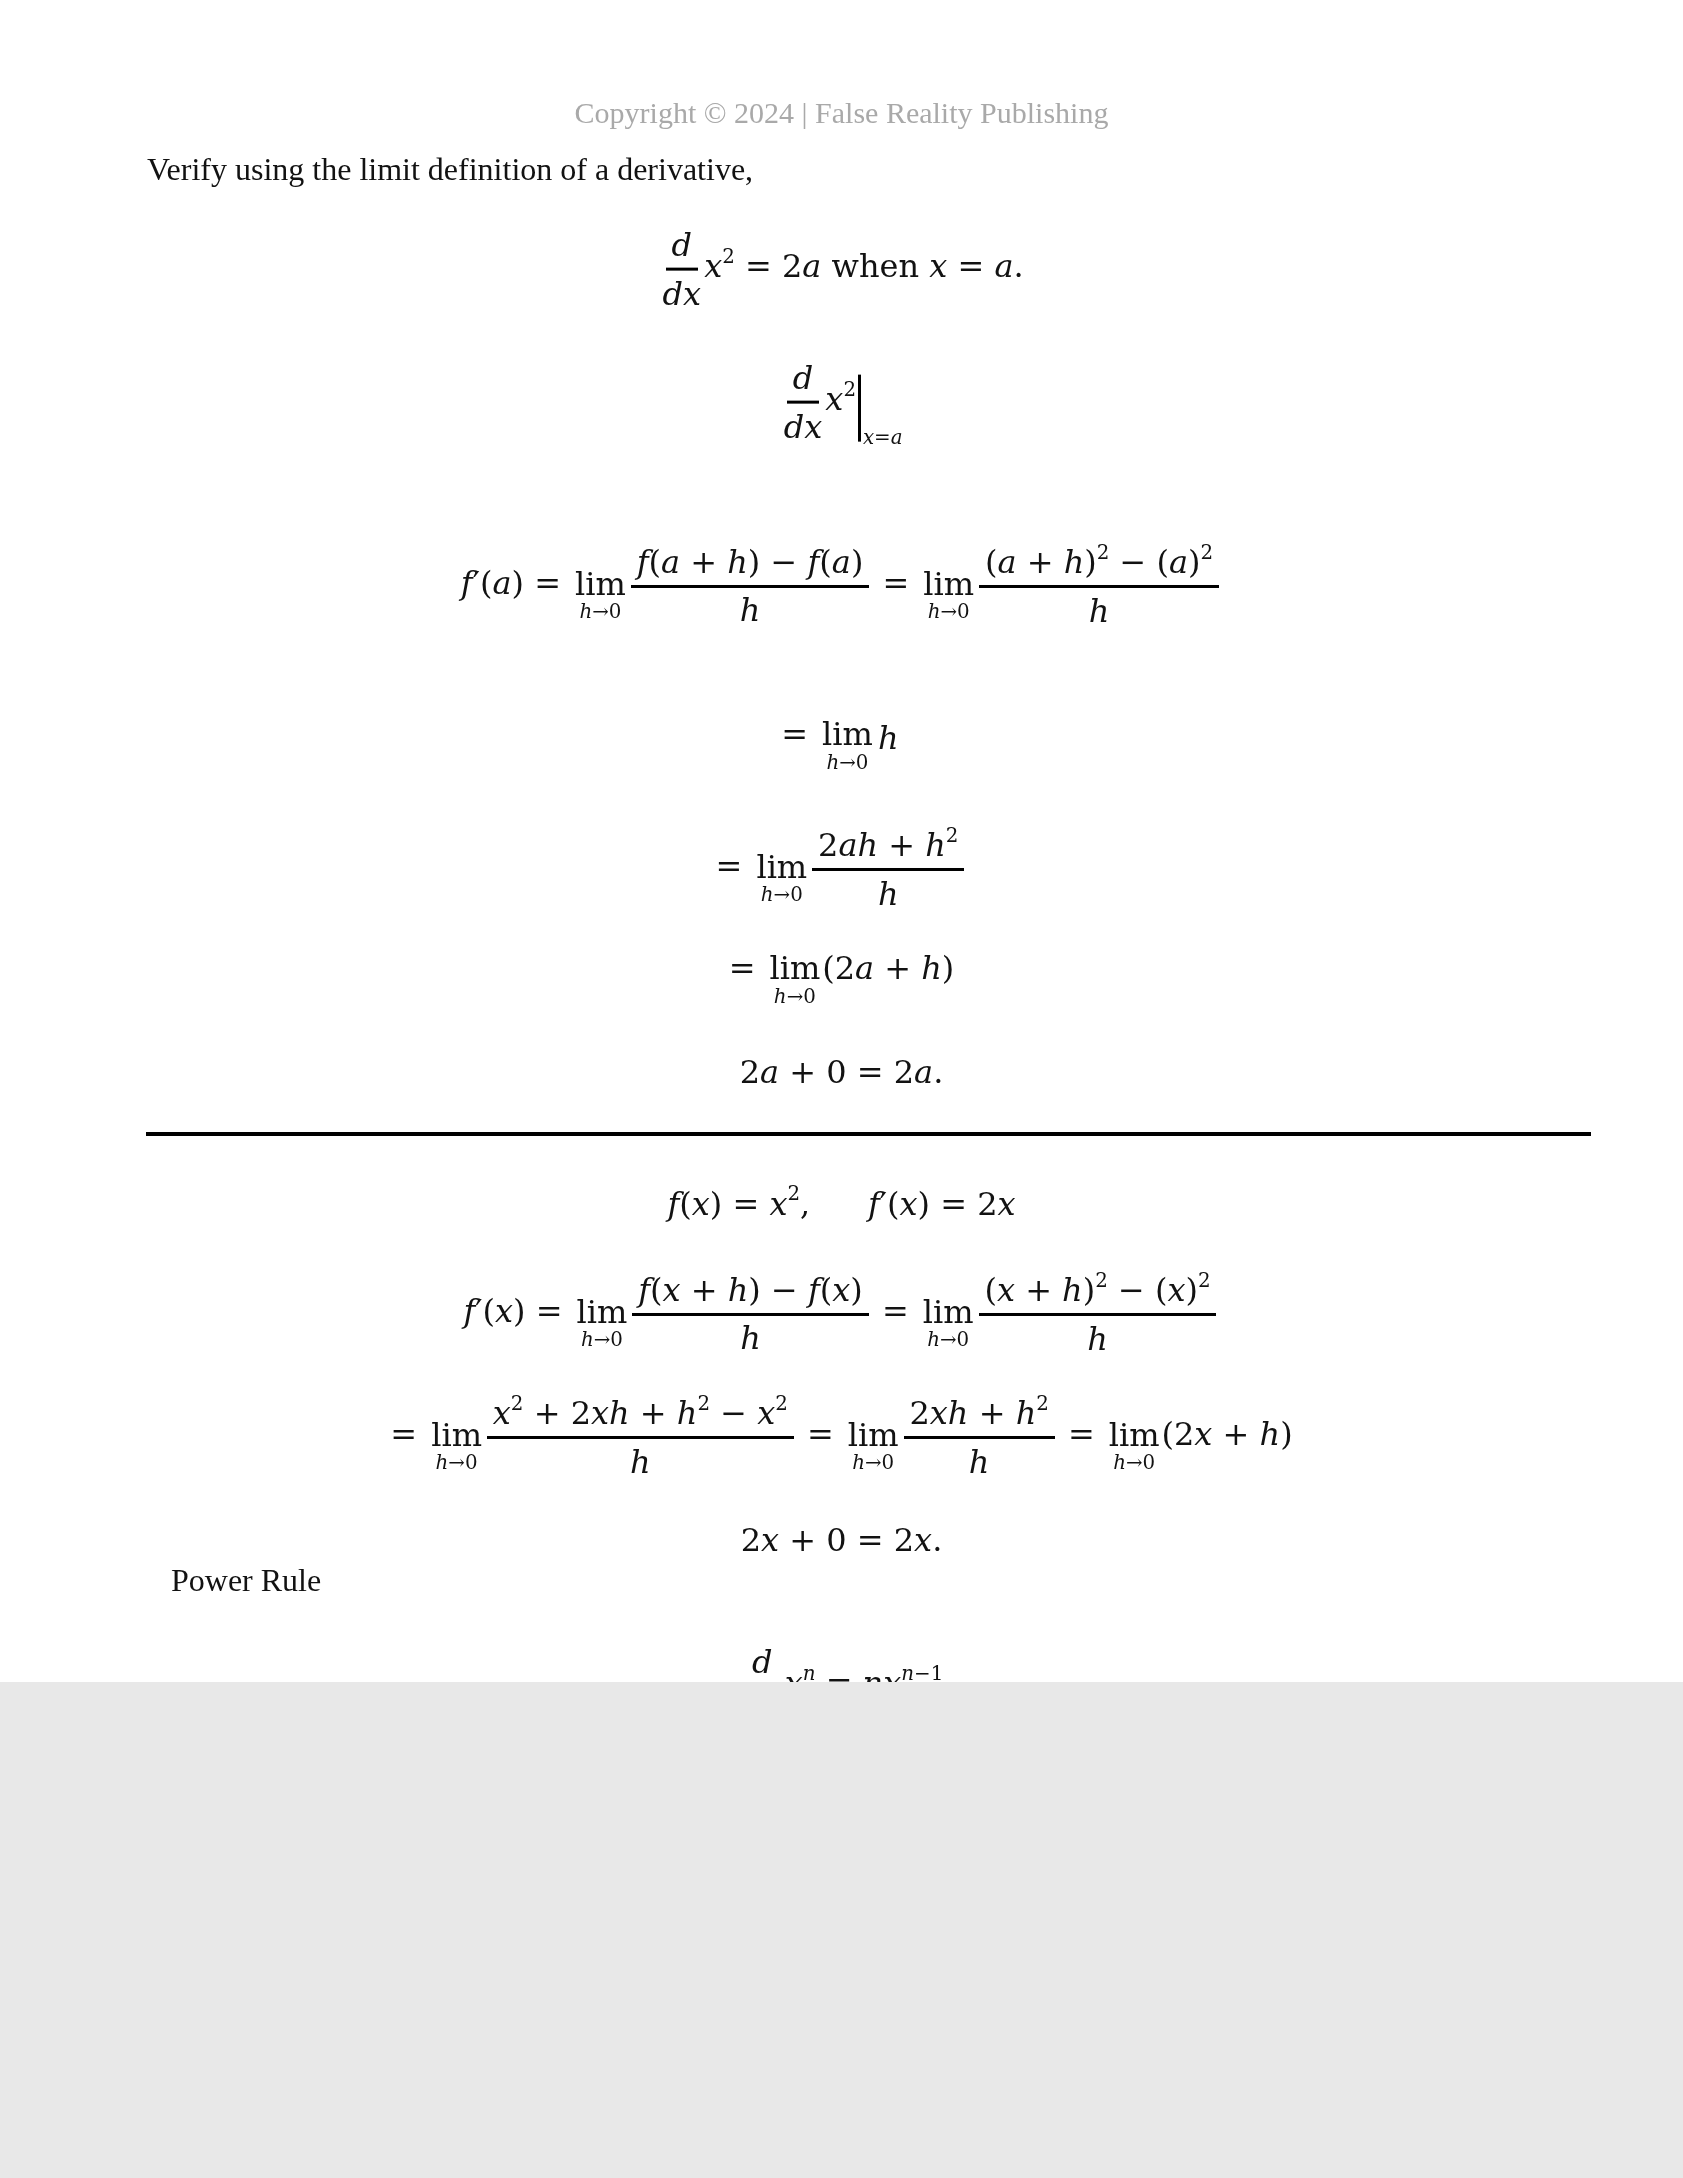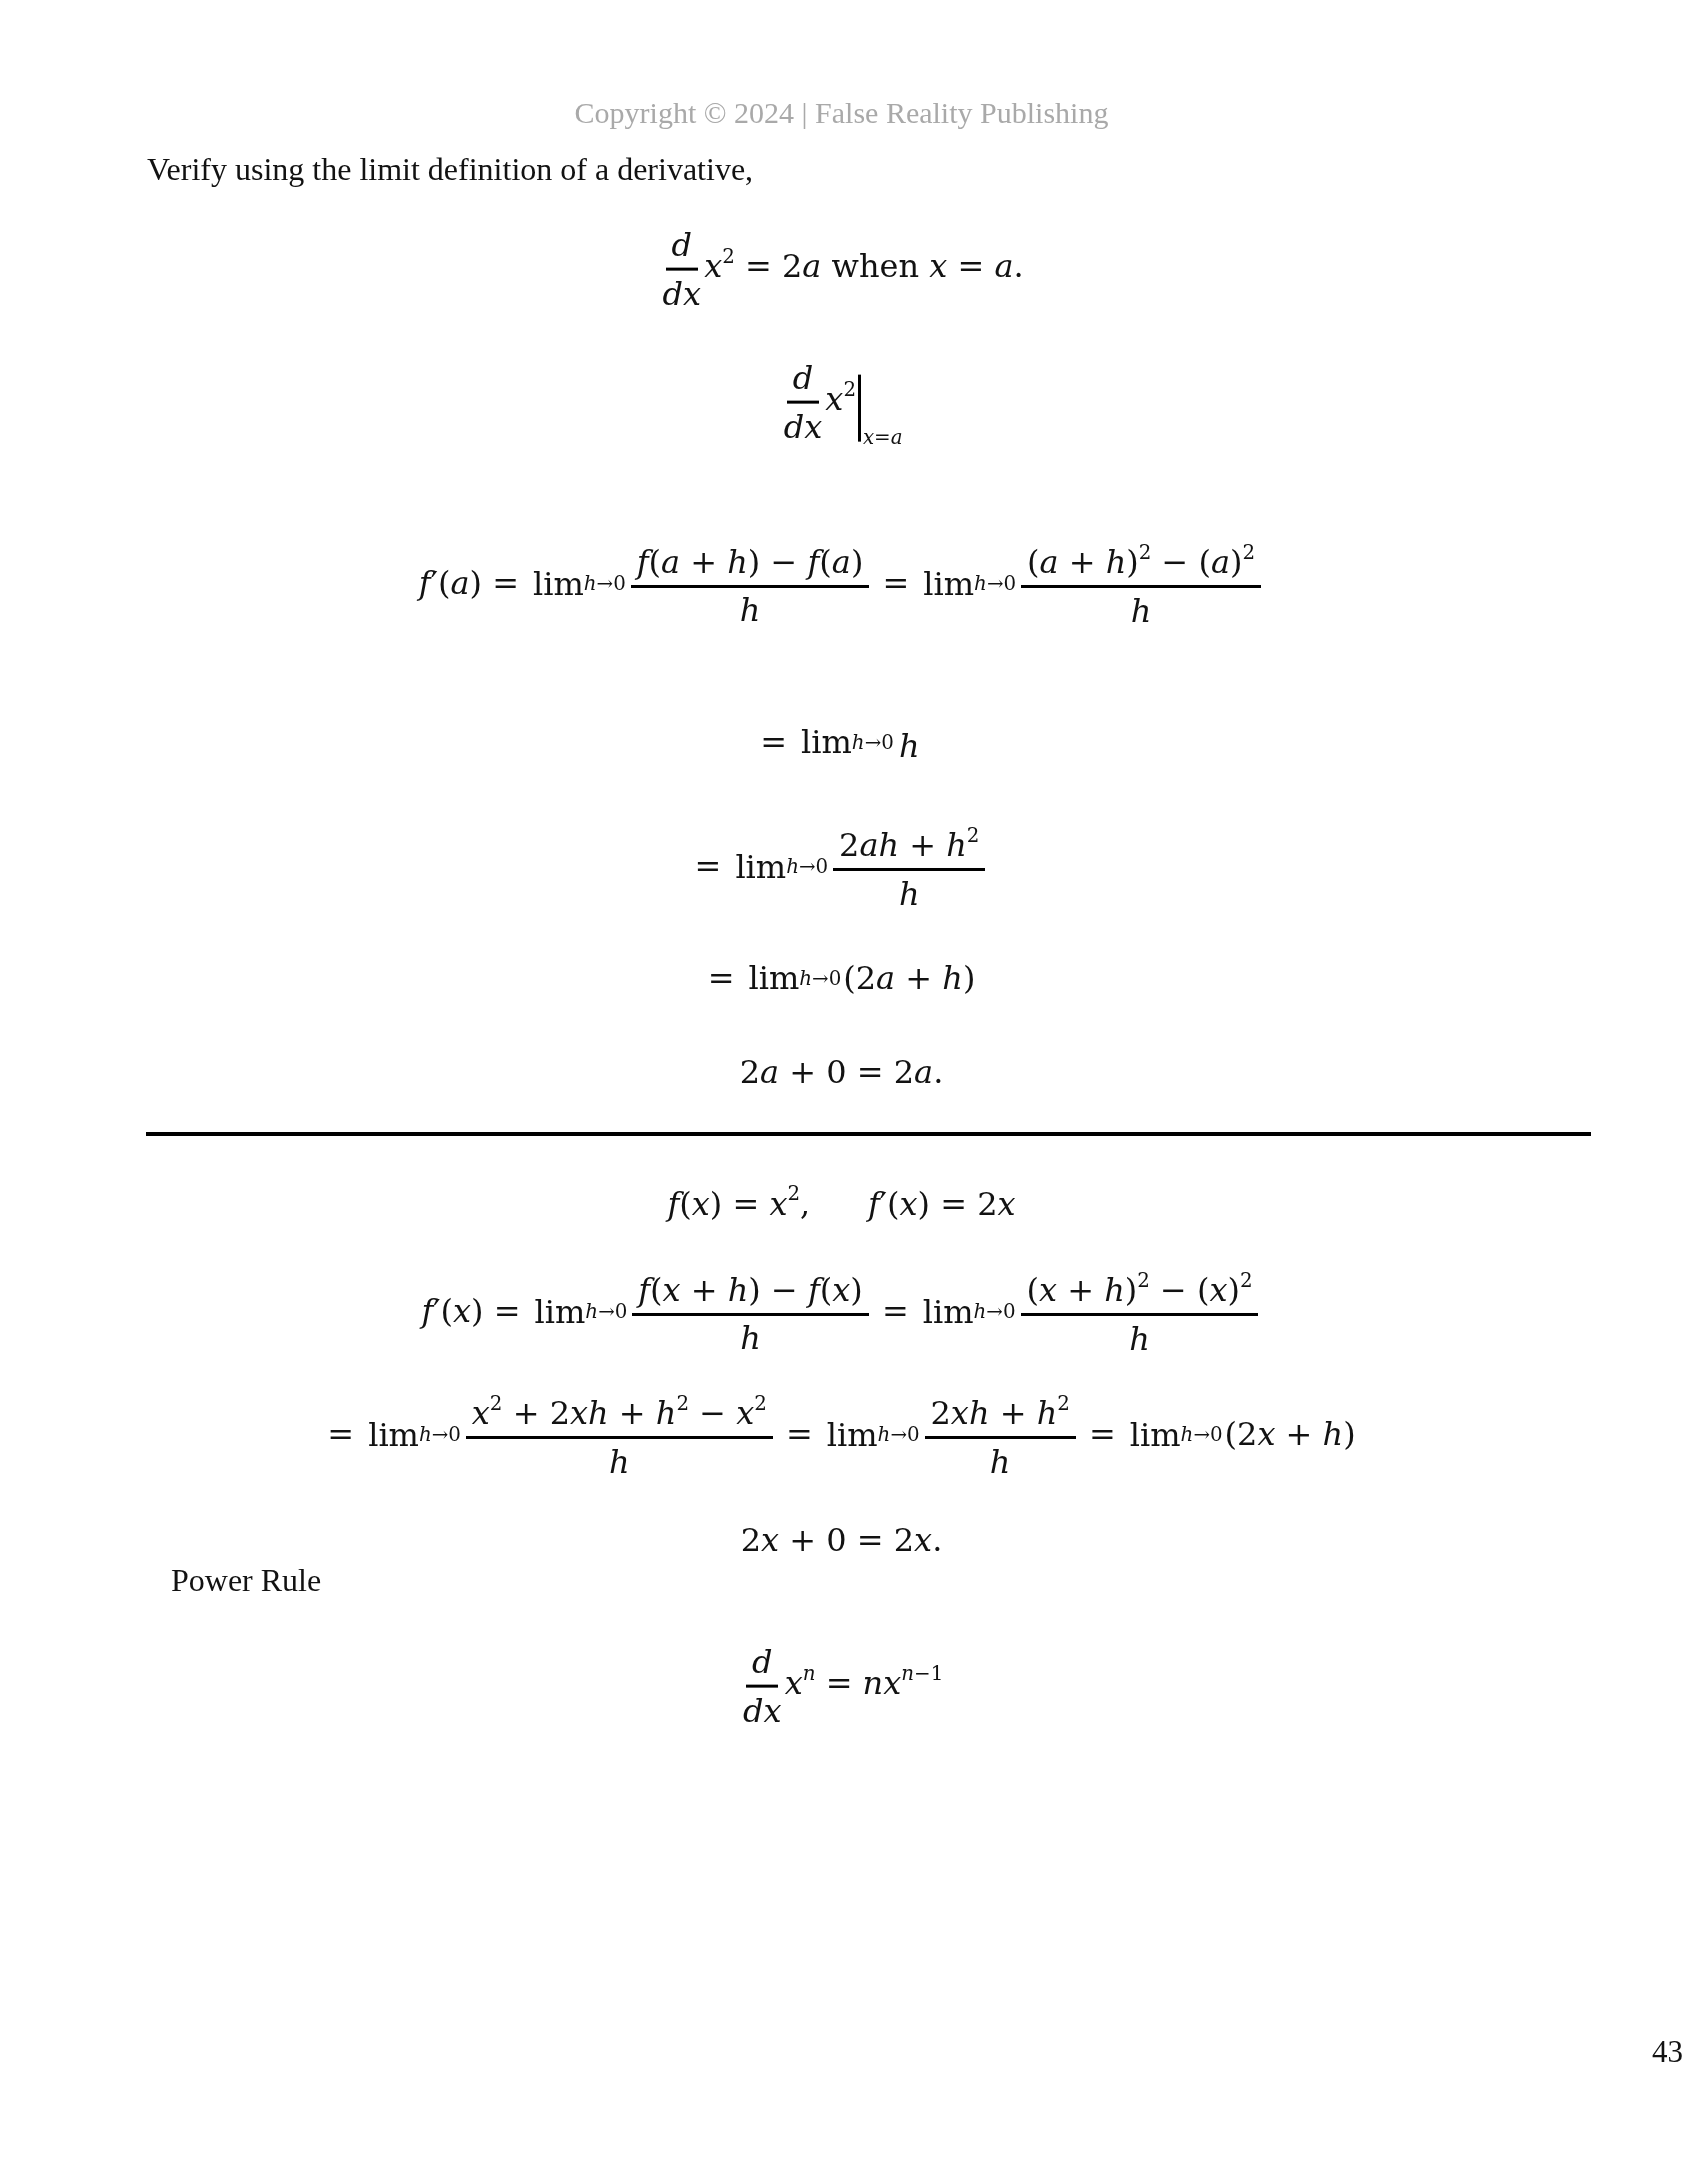--- a/index.html
+++ b/index.html
@@ -1,16 +1,16 @@
 <!DOCTYPE html>
 <html><head>
 <meta charset="utf-8">
 <style>
   html,body { margin:0; padding:0; background:#e8e8e8; }
-  .page { position:relative; width:1683px; height:2178px; background:#ffffff; color:#121212; overflow:hidden; }
+  .page { position:relative; width:1683px; height:1682px; background:#ffffff; color:#121212; overflow:hidden; }
 
   .copyright { position:absolute; top:96px; left:0; width:1683px; text-align:center;
     font-family:"Liberation Serif",serif; font-size:30px; color:#a9a9a9; }
   .intro { position:absolute; top:151px; left:147px;
     font-family:"Liberation Serif",serif; font-size:32px; }
   .heading { position:absolute; top:1562px; left:147px;
     font-family:"Liberation Serif",serif; font-size:32px;margin-left:24px; }
   .pagenum { position:absolute; top:2034px; left:0; width:1683px; text-align:right;
     font-family:"Liberation Serif",serif; font-size:31px; }
   .divider { position:absolute; top:1132px; left:146px; width:1445px; height:0;
@@ -19,21 +19,21 @@
   .eq { position:absolute; left:0; width:1683px; text-align:center; transform:translateY(-50%);
     font-family:"DejaVu Serif",serif; font-size:32px; line-height:1.25; white-space:nowrap; }
 
   .mi { font-style:italic; white-space:pre; }
   .mo { font-style:normal; white-space:pre; }
   .msup { font-size:0.62em; vertical-align:0.72em; white-space:pre; }
   .mfrac { display:inline-flex; flex-direction:column; align-items:center;
     vertical-align:middle; margin:0 0.1em; }
   .mfrac .fnum { display:block; padding:0 0.18em 0.1em 0.18em; border-bottom:3px solid #000; }
   .mfrac .fden { display:block; padding-top:0.08em; }
-  .mlim { display:inline-flex; flex-direction:row; align-items:center; margin:0 0.06em 0 0.12em; }
+  .mlim { display:inline-flex; flex-direction:column; align-items:center; margin:0 0.06em 0 0.12em; }
   .mlim .ltop { line-height:1.05; }
   .mlim .lunder { font-size:0.62em; line-height:1.1; }
   .mbar { display:inline-flex; align-items:flex-end; vertical-align:middle;
     height:2.1em; position:relative; top:0.18em; margin-left:0.06em; }
   .mbar .vline { width:3px; height:100%; background:#000; }
   .mbar .bsub { font-size:0.62em; line-height:1; position:relative; top:0.32em; padding-left:0.1em; }
   .msp { display:inline-block; }
 </style>
 </head>
 <body>

